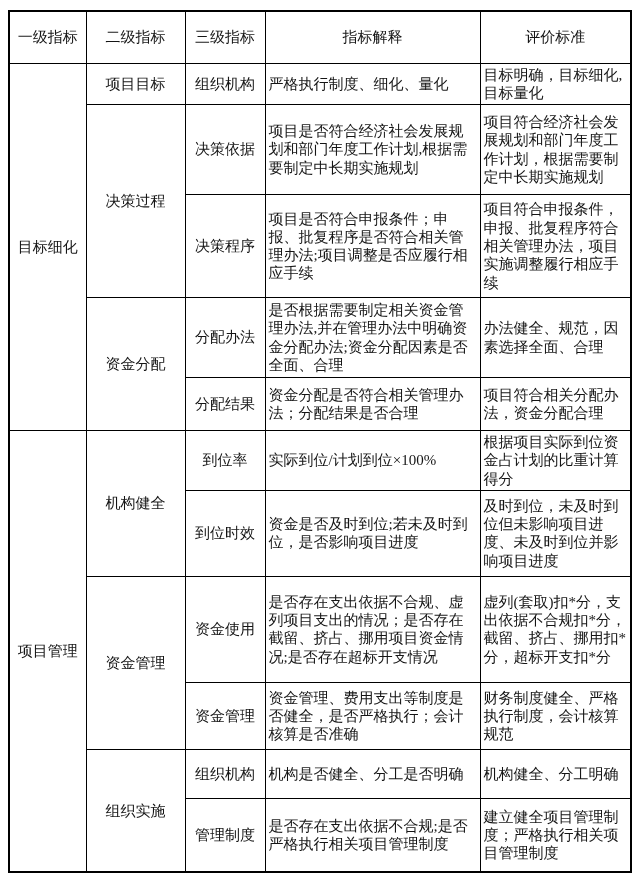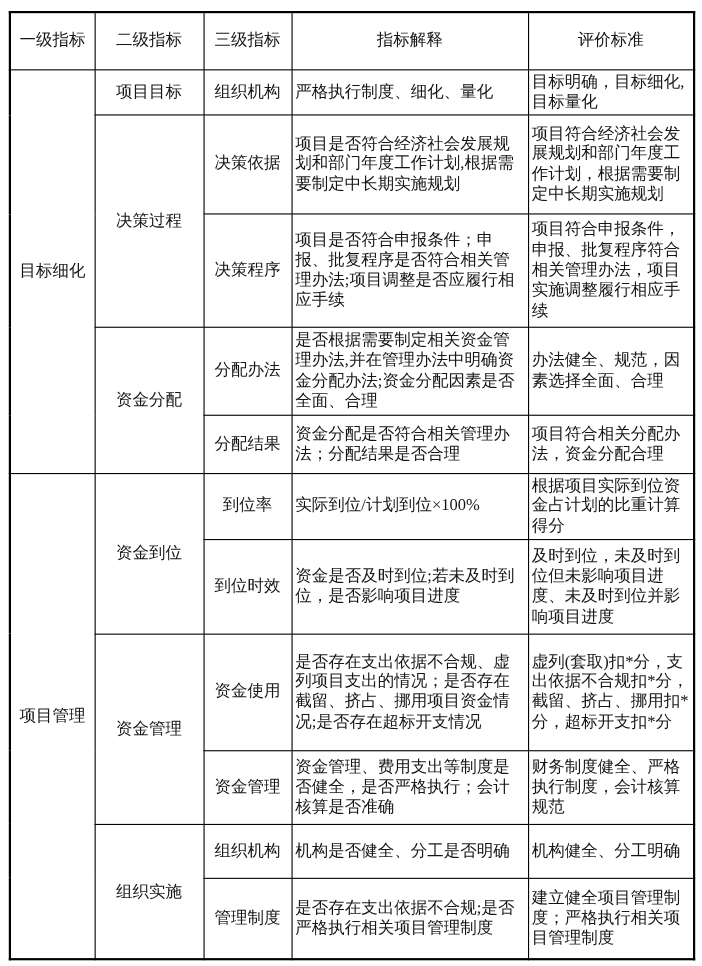--- a/index.html
+++ b/index.html
@@ -104,21 +104,21 @@
     </tr>
 
     <tr style="height:53px">
       <td class="mid">分配结果</td>
       <td class="txt">资金分配是否符合相关管理办法；分配结果是否合理</td>
       <td class="txt">项目符合相关分配办法，资金分配合理</td>
     </tr>
 
     <tr style="height:55px">
       <td class="mid" rowspan="6">项目管理</td>
-      <td class="mid" rowspan="2">资金到位</td>
+      <td class="mid" rowspan="2">机构健全</td>
       <td class="mid">到位率</td>
       <td class="txt">实际到位/计划到位×100%</td>
       <td class="txt">根据项目实际到位资金占计划的比重计算得分</td>
     </tr>
 
     <tr style="height:86px">
       <td class="mid">到位时效</td>
       <td class="txt">资金是否及时到位;若未及时到位，是否影响项目进度</td>
       <td class="txt">及时到位，未及时到位但未影响项目进度、未及时到位并影响项目进度</td>
     </tr>

